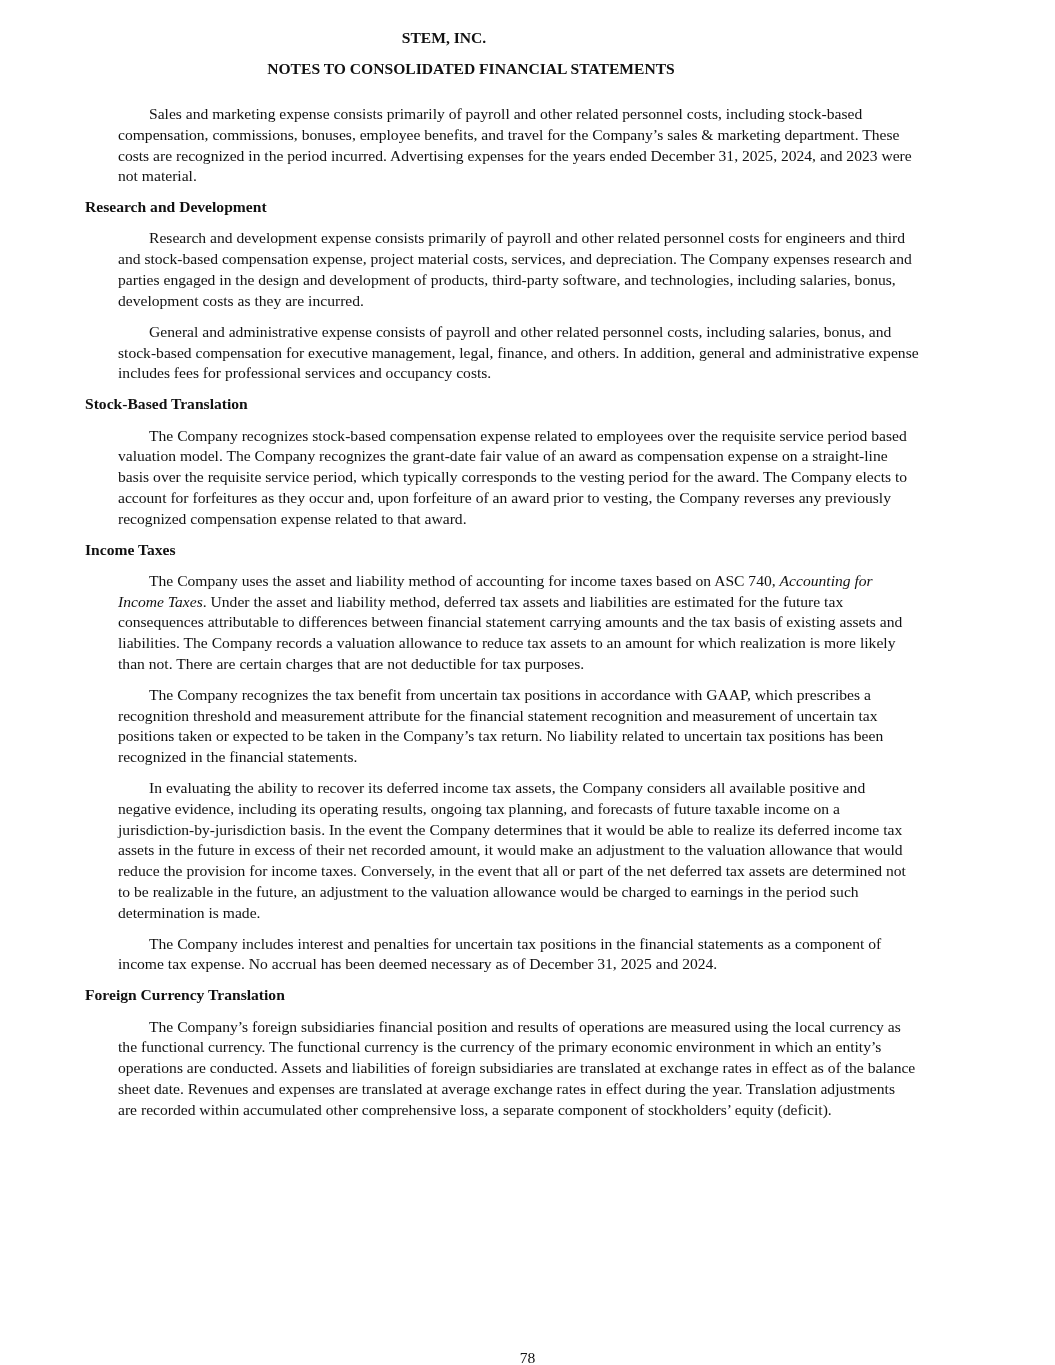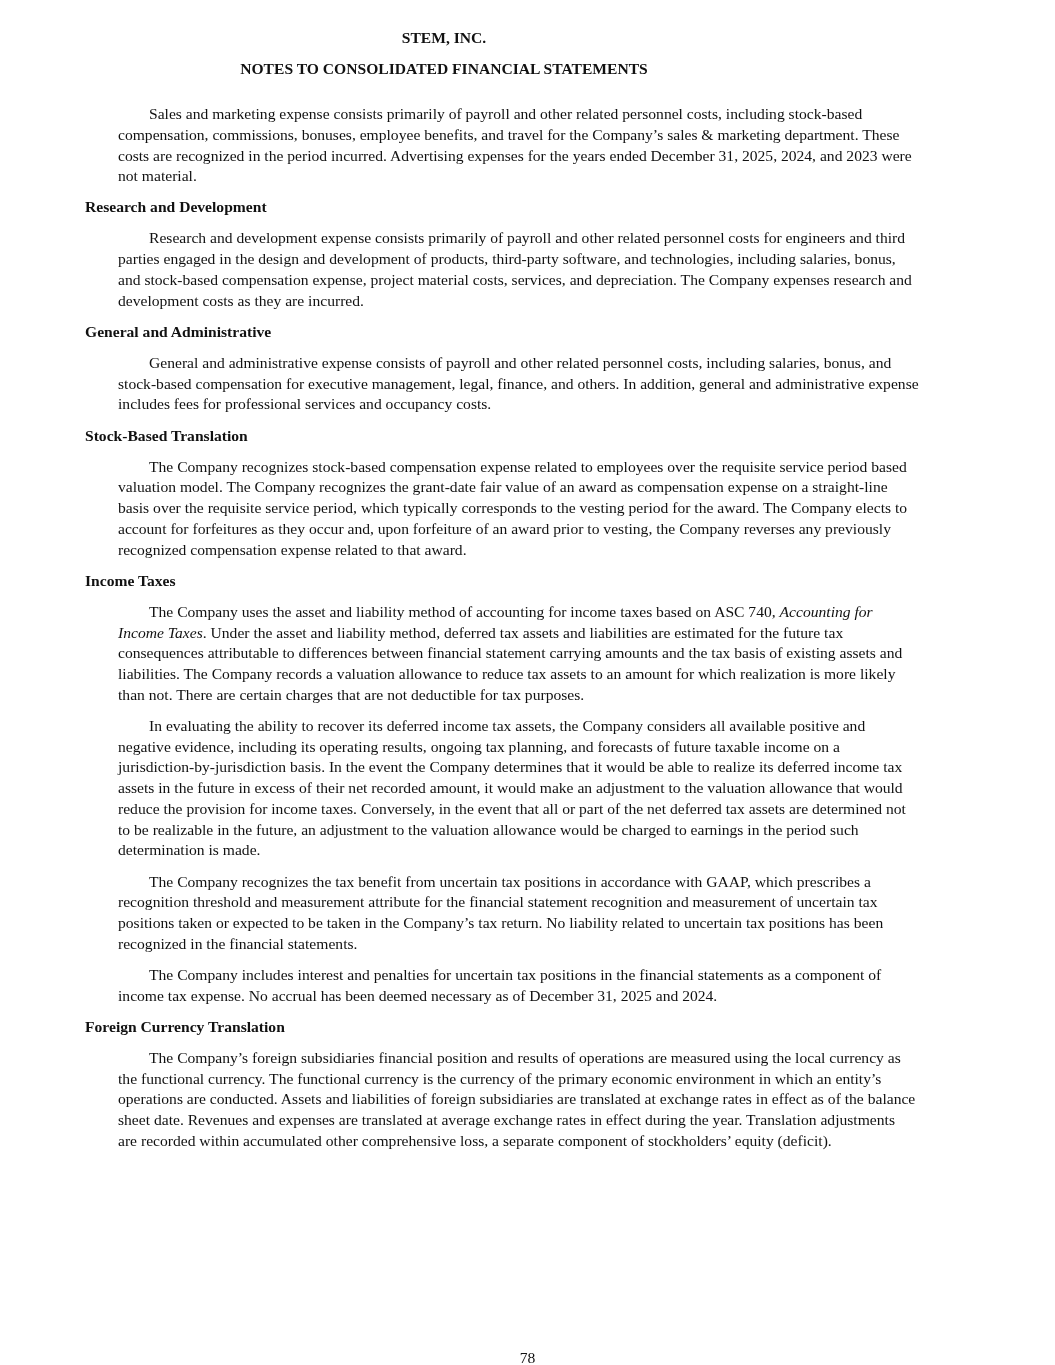--- a/index.html
+++ b/index.html
@@ -8,21 +8,21 @@
     font-family: "Liberation Serif", "DejaVu Serif", serif;
     color: #111111;
     font-size: 15.6px;
   }
   .page { position: absolute; left: 0; top: 0; width: 1055px; height: 1365px; }
   .hdr {
     position: absolute; left: 0; width: 888px; text-align: center;
     font-weight: bold; font-size: 15.6px; line-height: 20px;
   }
   #company { top: 28px; }
-  #notes-title { top: 59px; }
+  #notes-title { top: 59px; margin-left: 27px; }
   .content { position: absolute; left: 85px; top: 104px; width: 890px; }
   .heading { font-weight: bold; line-height: 20.7px; height: 20.7px; margin: 0 0 10.5px 0; white-space: nowrap; }
   .para { margin: 0 0 10.3px 0; }
   .line { line-height: 20.75px; height: 20.75px; white-space: nowrap; margin-left: 33px; }
   .line.first { text-indent: 31px; }
   .page-number { position: absolute; left: 0; width: 1055px; top: 1322px; text-align: center; line-height: 20px; margin-top: 26px; }
   i { font-style: italic; text-align: right; }
 </style>
 </head>
 <body>
@@ -39,28 +39,27 @@
         <div class="line">compensation, commissions, bonuses, employee benefits, and travel for the Company’s sales &amp; marketing department. These</div>
         <div class="line">costs are recognized in the period incurred. Advertising expenses for the years ended December 31, 2025, 2024, and 2023 were</div>
         <div class="line">not material.</div>
       </div>
     </section>
 
     <section>
       <div class="heading">Research and Development</div>
       <div class="para">
         <div class="line first">Research and development expense consists primarily of payroll and other related personnel costs for engineers and third</div>
+        <div class="line">and stock-based compensation expense, project material costs, services, and depreciation. The Company expenses research and</div>
         <div class="line">parties engaged in the design and development of products, third-party software, and technologies, including salaries, bonus,</div>
-        <div class="line">and stock-based compensation expense, project material costs, services, and depreciation. The Company expenses research and</div>
         <div class="line">development costs as they are incurred.</div>
       </div>
     </section>
 
     <section>
-      <div class="heading">General and Administrative</div>
       <div class="para">
         <div class="line first">General and administrative expense consists of payroll and other related personnel costs, including salaries, bonus, and</div>
         <div class="line">stock-based compensation for executive management, legal, finance, and others. In addition, general and administrative expense</div>
         <div class="line">includes fees for professional services and occupancy costs.</div>
       </div>
     </section>
 
     <section>
       <div class="heading">Stock-Based Translation</div>
       <div class="para">
@@ -75,33 +74,33 @@
     <section>
       <div class="heading">Income Taxes</div>
       <div class="para">
         <div class="line first"><span>The Company uses the asset and liability method of accounting for income taxes based on ASC 740, </span><i>Accounting for</i></div>
         <div class="line"><i>Income Taxes</i><span>. Under the asset and liability method, deferred tax assets and liabilities are estimated for the future tax</span></div>
         <div class="line">consequences attributable to differences between financial statement carrying amounts and the tax basis of existing assets and</div>
         <div class="line">liabilities. The Company records a valuation allowance to reduce tax assets to an amount for which realization is more likely</div>
         <div class="line">than not. There are certain charges that are not deductible for tax purposes.</div>
       </div>
       <div class="para">
+        <div class="line first">The Company recognizes the tax benefit from uncertain tax positions in accordance with GAAP, which prescribes a</div>
+        <div class="line">recognition threshold and measurement attribute for the financial statement recognition and measurement of uncertain tax</div>
+        <div class="line">positions taken or expected to be taken in the Company’s tax return. No liability related to uncertain tax positions has been</div>
+        <div class="line">recognized in the financial statements.</div>
+      </div>
+      <div class="para">
         <div class="line first">In evaluating the ability to recover its deferred income tax assets, the Company considers all available positive and</div>
         <div class="line">negative evidence, including its operating results, ongoing tax planning, and forecasts of future taxable income on a</div>
         <div class="line">jurisdiction-by-jurisdiction basis. In the event the Company determines that it would be able to realize its deferred income tax</div>
         <div class="line">assets in the future in excess of their net recorded amount, it would make an adjustment to the valuation allowance that would</div>
         <div class="line">reduce the provision for income taxes. Conversely, in the event that all or part of the net deferred tax assets are determined not</div>
         <div class="line">to be realizable in the future, an adjustment to the valuation allowance would be charged to earnings in the period such</div>
         <div class="line">determination is made.</div>
-      </div>
-      <div class="para">
-        <div class="line first">The Company recognizes the tax benefit from uncertain tax positions in accordance with GAAP, which prescribes a</div>
-        <div class="line">recognition threshold and measurement attribute for the financial statement recognition and measurement of uncertain tax</div>
-        <div class="line">positions taken or expected to be taken in the Company’s tax return. No liability related to uncertain tax positions has been</div>
-        <div class="line">recognized in the financial statements.</div>
       </div>
       <div class="para">
         <div class="line first">The Company includes interest and penalties for uncertain tax positions in the financial statements as a component of</div>
         <div class="line">income tax expense. No accrual has been deemed necessary as of December 31, 2025 and 2024.</div>
       </div>
     </section>
 
     <section>
       <div class="heading">Foreign Currency Translation</div>
       <div class="para">

